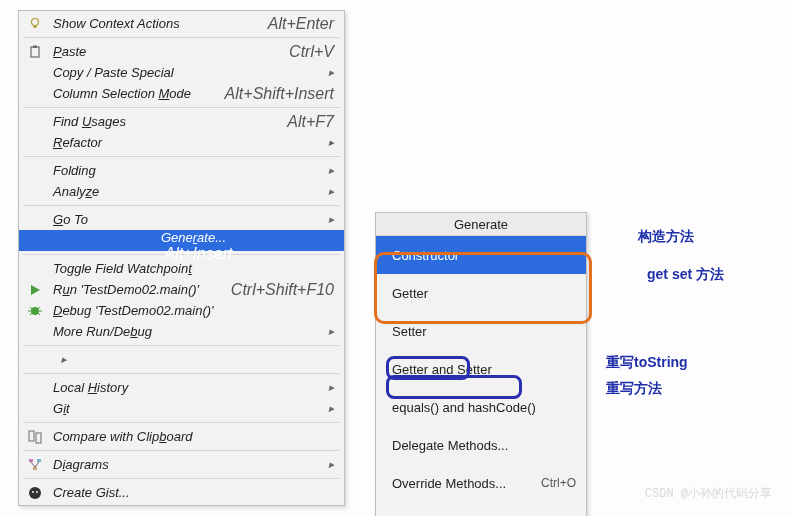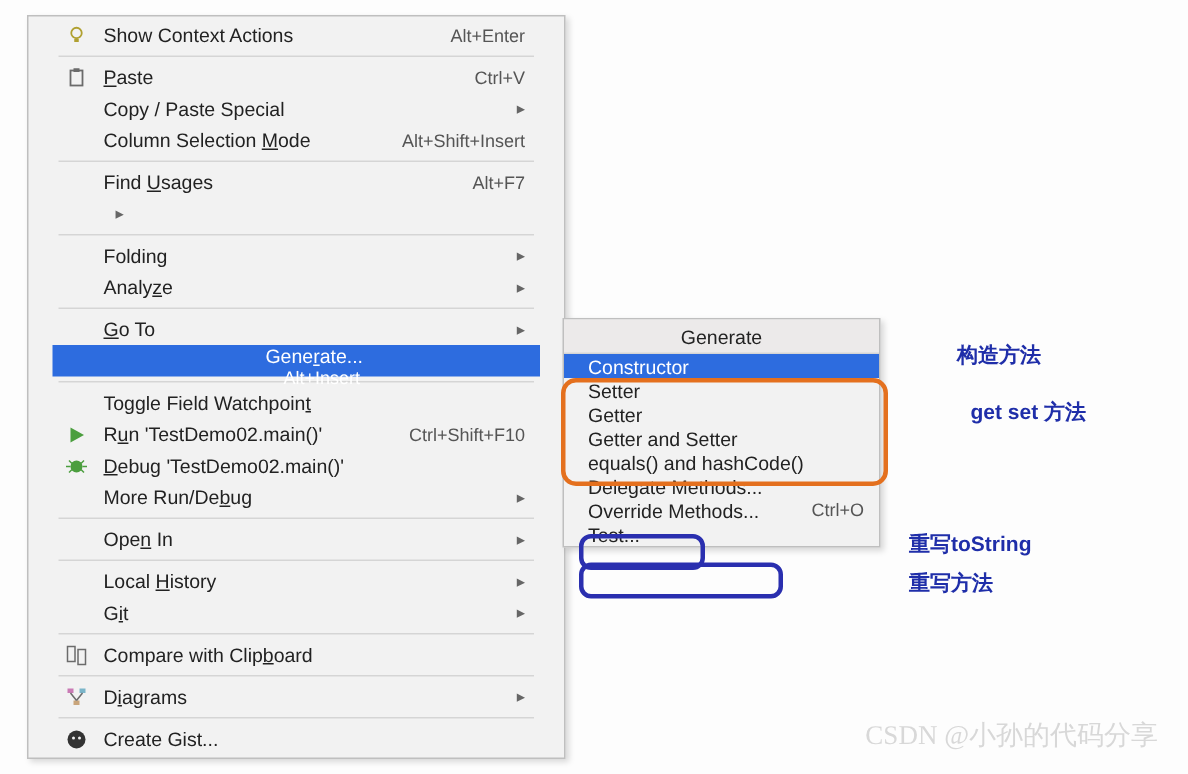--- a/index.html
+++ b/index.html
@@ -15,37 +15,38 @@
     overflow: hidden;
   }
   .context-menu {
     position: absolute;
     left: 18px;
     top: 10px;
     width: 325px;
     background: #f2f2f2;
     border: 1px solid #bfbfbf;
     box-shadow: 2px 2px 4px rgba(0,0,0,0.15);
-    padding: 2px 16px;
+    padding: 2px 0;
+    font-style: italic;
   }
   .menu-item {
     display: flex;
     align-items: center;
     height: 21px;
     padding: 0 10px 0 34px;
     position: relative;
     cursor: default;
   }
   .menu-item .label {
     flex: 1;
     white-space: nowrap;
   }
   .menu-item .shortcut {
     color: #555;
-    font-size: 12px;
+    font-size: 16px;
     margin-left: 10px;
   }
   .menu-item .arrow {
     color: #666;
     margin-left: 8px;
     font-size: 11px;
   }
   .menu-item.highlight {
     background: #2d6cdf;
     color: #fff;
@@ -79,21 +80,21 @@
     box-shadow: 2px 2px 4px rgba(0,0,0,0.15);
   }
   .submenu-header {
     text-align: center;
     padding: 4px 0 3px 0;
     font-size: 13px;
     border-bottom: 1px solid #d5d5d5;
     background: #eceaea;
   }
   .sub-item {
-    height: 16px;
+    height: 38px;
     display: flex;
     align-items: center;
     padding: 0 10px 0 16px;
     position: relative;
   }
   .sub-item .label { flex: 1; }
   .sub-item .shortcut { color: #555; font-size: 12px; }
   .sub-item.highlight { background: #2d6cdf; color: #fff; }
 
   .orange-box {
@@ -115,22 +116,22 @@
     font-weight: bold;
     font-size: 14px;
     font-family: "SimSun", "Microsoft YaHei", sans-serif;
   }
 
   .watermark {
     position: absolute;
     right: 20px;
     bottom: 14px;
     color: #d8d8d8;
-    font-size: 18px;
-    font-family: Liberation Serif, serif;
+    font-size: 12px;
+    font-family: Liberation Mono, monospace;
   }
 </style>
 </head>
 <body>
 
 <div class="context-menu" id="ctx">
     <div class="menu-item">
       <span class="icon">
         <svg width="14" height="14" viewBox="0 0 14 14">
           <circle cx="7" cy="5" r="3.5" fill="none" stroke="#b0a030" stroke-width="1.2"></circle>
@@ -158,20 +159,21 @@
     <div class="menu-item">
       <span class="label">Column Selection <span class="underline">M</span>ode</span>
       <span class="shortcut">Alt+Shift+Insert</span>
     </div>
     <div class="sep"></div>
     <div class="menu-item">
       <span class="label">Find <span class="underline">U</span>sages</span>
       <span class="shortcut">Alt+F7</span>
     </div>
     <div class="menu-item">
+      <span class="label"><span class="underline">R</span>efactor</span>
       <span class="arrow">▸</span>
     </div>
     <div class="sep"></div>
     <div class="menu-item">
       <span class="label">Folding</span>
       <span class="arrow">▸</span>
     </div>
     <div class="menu-item">
       <span class="label">Analy<span class="underline">z</span>e</span>
       <span class="arrow">▸</span>
@@ -211,21 +213,20 @@
         </svg>
       </span>
       <span class="label"><span class="underline">D</span>ebug 'TestDemo02.main()'</span>
     </div>
     <div class="menu-item">
       <span class="label">More Run/De<span class="underline">b</span>ug</span>
       <span class="arrow">▸</span>
     </div>
     <div class="sep"></div>
     <div class="menu-item">
-      <span class="label">Ope<span class="underline">n</span> In</span>
       <span class="arrow">▸</span>
     </div>
     <div class="sep"></div>
     <div class="menu-item">
       <span class="label">Local <span class="underline">H</span>istory</span>
       <span class="arrow">▸</span>
     </div>
     <div class="menu-item">
       <span class="label">G<span class="underline">i</span>t</span>
       <span class="arrow">▸</span>
@@ -267,24 +268,24 @@
     </div>
   </div>
 
 <div class="submenu">
   <div class="submenu-header">Generate</div>
   <div id="subitems">
       <div class="sub-item highlight">
         <span class="label">Constructor</span>
       </div>
       <div class="sub-item">
+        <span class="label">Getter</span>
+      </div>
+      <div class="sub-item">
         <span class="label">Setter</span>
-      </div>
-      <div class="sub-item">
-        <span class="label">Getter</span>
       </div>
       <div class="sub-item">
         <span class="label">Getter and Setter</span>
       </div>
       <div class="sub-item">
         <span class="label">equals() and hashCode()</span>
       </div>
       <div class="sub-item">
         <span class="label">Delegate Methods...</span>
       </div>

